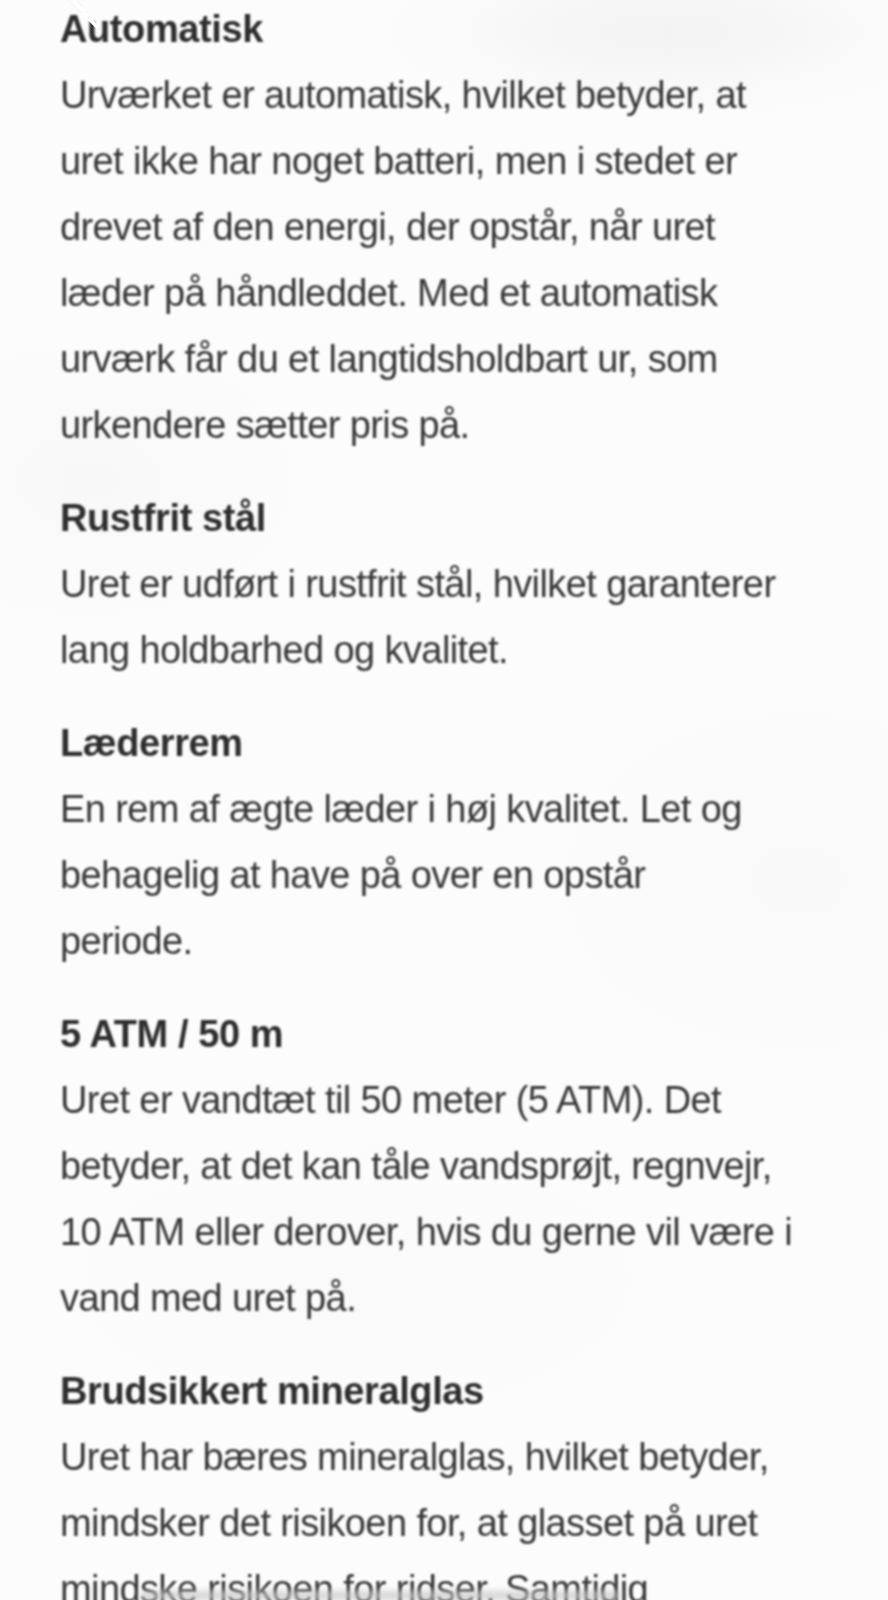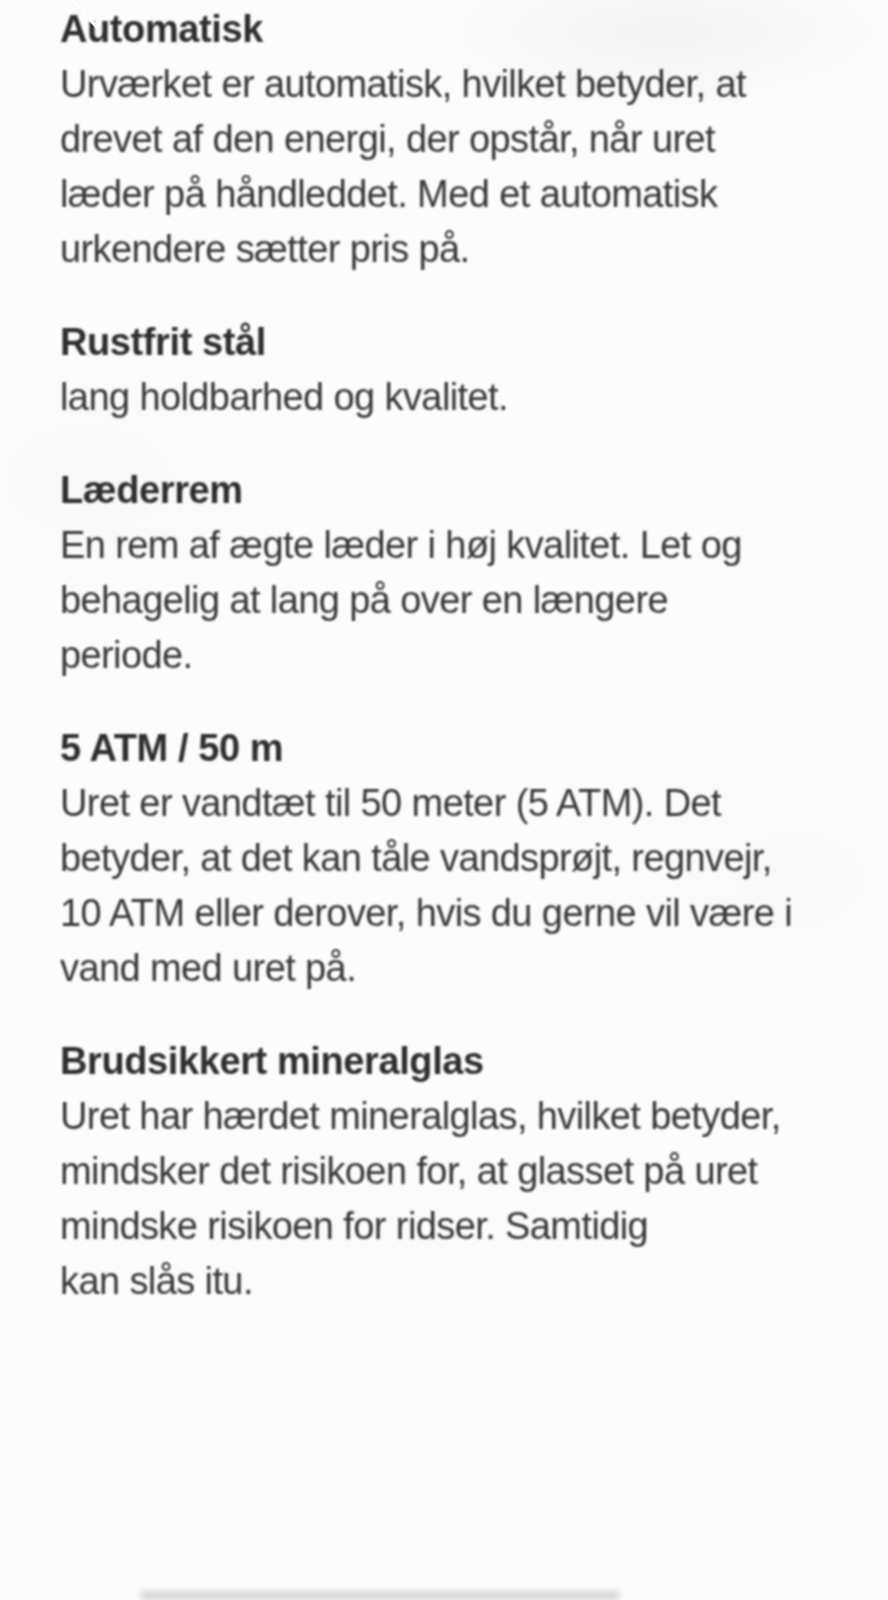--- a/index.html
+++ b/index.html
@@ -40,20 +40,21 @@
   .section h2 {
     margin: 0;
     font-size: 38px;
     line-height: 55px;
     font-weight: 700;
     color: #2e2e2e;
     letter-spacing: -0.4px;
   }
   .line {
     white-space: nowrap;
+    margin-top: 11px;
   }
   
   .cursor {
     position: absolute;
     left: 62px;
     top: -8px;
     width: 7px;
     height: 50px;
     background: #fdfdfd;
     transform: rotate(-42deg);
@@ -79,48 +80,51 @@
 <body>
 
 <div class="page">
   <div class="cursor"></div>
 
   <div class="text-wrap">
 
     <div class="section">
       <h2>Automatisk</h2>
       <div class="line">Urværket er automatisk, hvilket betyder, at</div>
+      <div class="line">uret ikke har noget batteri, men i stedet er</div>
       <div class="line">drevet af den energi, der opstår, når uret</div>
       <div class="line">læder på håndleddet. Med et automatisk</div>
+      <div class="line">urværk får du et langtidsholdbart ur, som</div>
       <div class="line">urkendere sætter pris på.</div>
     </div>
 
     <div class="section">
       <h2>Rustfrit stål</h2>
+      <div class="line">Uret er udført i rustfrit stål, hvilket garanterer</div>
       <div class="line">lang holdbarhed og kvalitet.</div>
     </div>
 
     <div class="section">
       <h2>Læderrem</h2>
       <div class="line">En rem af ægte læder i høj kvalitet. Let og</div>
-      <div class="line">behagelig at lang på over en længere</div>
+      <div class="line">behagelig at have på over en opstår</div>
       <div class="line">periode.</div>
     </div>
 
     <div class="section">
       <h2>5 ATM / 50 m</h2>
       <div class="line">Uret er vandtæt til 50 meter (5 ATM). Det</div>
       <div class="line">betyder, at det kan tåle vandsprøjt, regnvejr,</div>
       <div class="line">10 ATM eller derover, hvis du gerne vil være i</div>
       <div class="line">vand med uret på.</div>
     </div>
 
     <div class="section">
       <h2>Brudsikkert mineralglas</h2>
-      <div class="line">Uret har hærdet mineralglas, hvilket betyder,</div>
+      <div class="line">Uret har bæres mineralglas, hvilket betyder,</div>
       <div class="line">mindsker det risikoen for, at glasset på uret</div>
       <div class="line">mindske risikoen for ridser. Samtidig</div>
       <div class="line">kan slås itu.</div>
     </div>
 
   </div>
 
   <div class="clipped-line"></div>
 </div>
 

